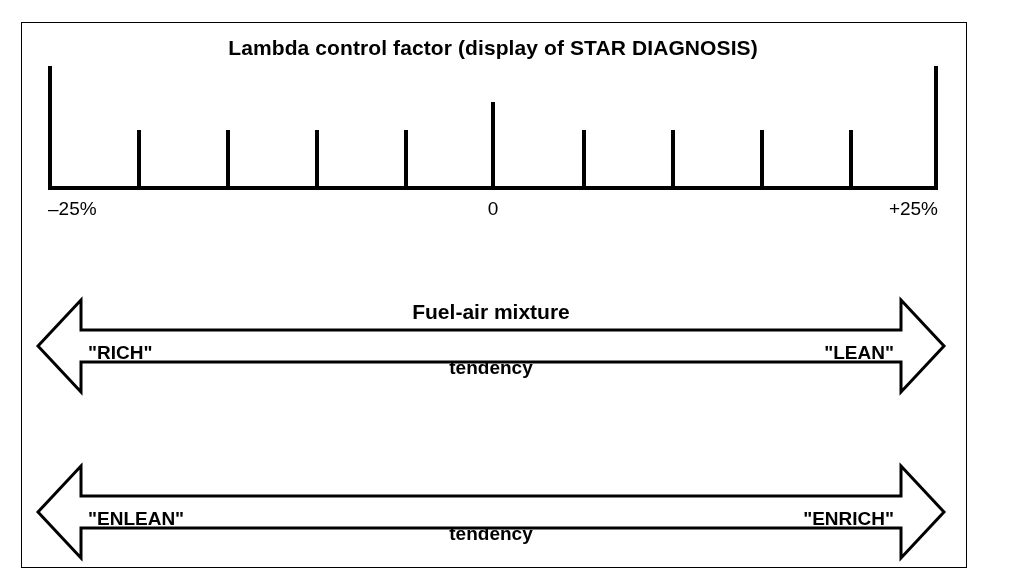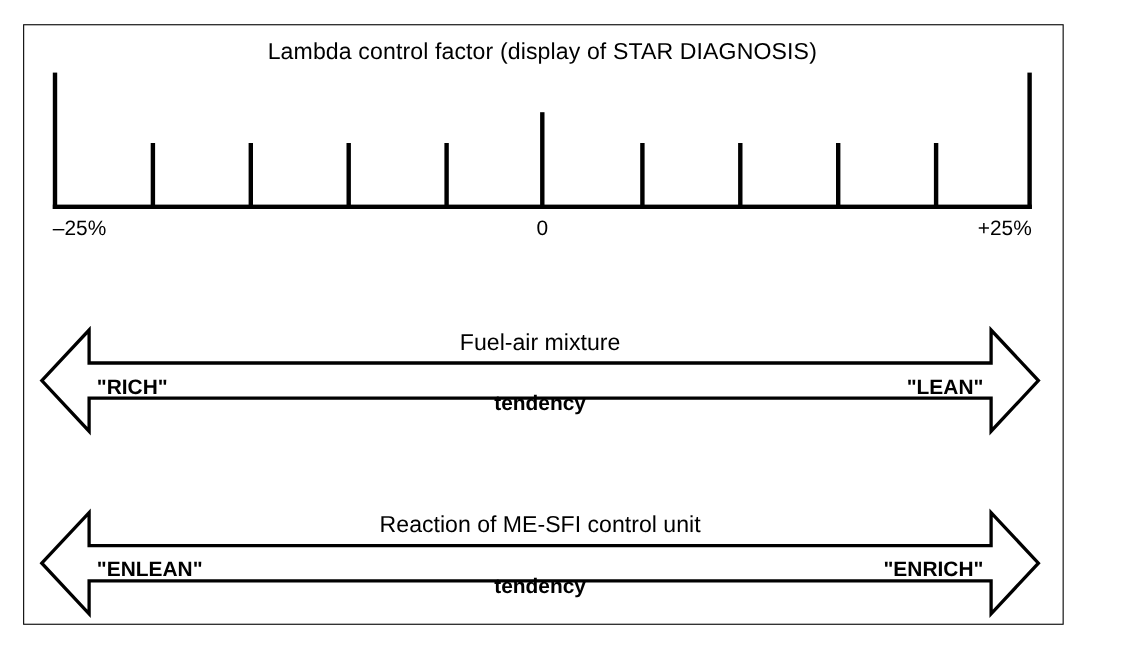--- a/index.html
+++ b/index.html
@@ -34,21 +34,21 @@
   }
 
   
   .scale-title {
     position: absolute;
     left: 48px;
     top: 36px;
     width: 890px;
     text-align: center;
     font-size: 21px;
-    font-weight: normal;
+    font-weight: bold;
     letter-spacing: 0.1px;
     white-space: nowrap;
   }
 
   .scale-area {
     position: absolute;
     left: 48px;
     top: 66px;
     width: 890px;
     height: 124px;
@@ -102,21 +102,21 @@
   .band-mixture  { top: 292px; }
   .band-reaction { top: 458px; }
 
   .band-heading {
     position: absolute;
     left: 0;
     top: 8px;
     width: 912px;
     text-align: center;
     font-size: 21px;
-    font-weight: normal;
+    font-weight: bold;
     white-space: nowrap;
     z-index: 3;
   }
 
   .arrow-svg {
     position: absolute;
     left: 0;
     top: 0;
     width: 912px;
     height: 108px;
@@ -183,21 +183,20 @@
 
     <div class="band-labels">
       <span class="bl-left">"RICH"</span>
       <span class="bl-center">tendency</span>
       <span class="bl-right">"LEAN"</span>
     </div>
   </div>
 
   <div class="band band-reaction">
 
-    <div class="band-heading">Reaction of ME-SFI control unit</div>
 
     <svg class="arrow-svg" viewBox="0 0 912 108" preserveAspectRatio="none">
       <polygon points="3,54 46,8 46,38 866,38 866,8 909,54 866,100 866,70 46,70 46,100" fill="none" stroke="#000000" stroke-width="3" stroke-linejoin="miter"></polygon>
     </svg>
 
     <div class="band-labels">
       <span class="bl-left">"ENLEAN"</span>
       <span class="bl-center">tendency</span>
       <span class="bl-right">"ENRICH"</span>
     </div>

